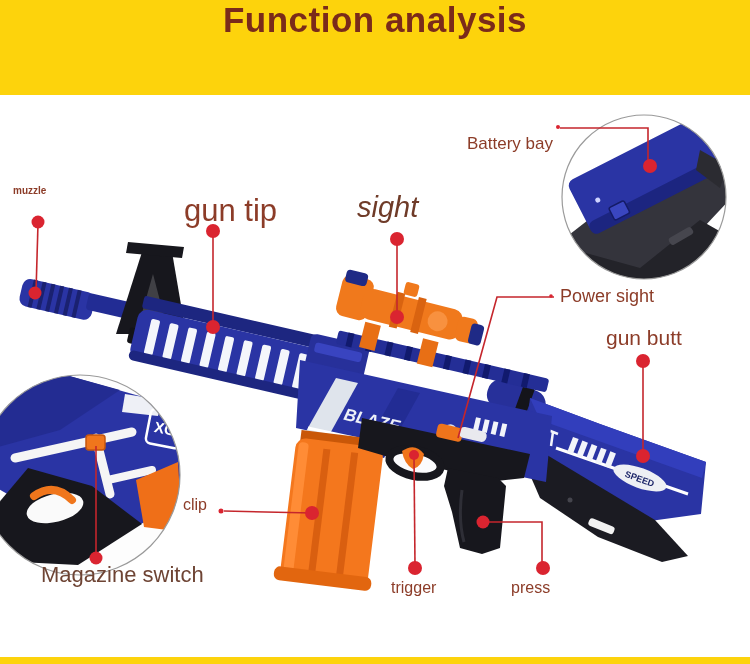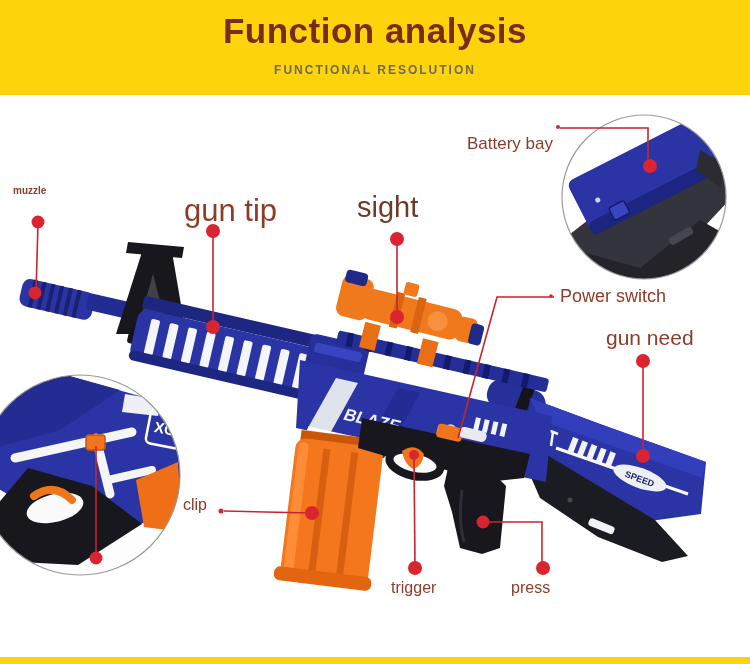--- a/index.html
+++ b/index.html
@@ -5,58 +5,57 @@
   html,body{margin:0;padding:0;background:#fff;}
   .stage{
     position:relative;width:750px;height:664px;background:#ffffff;
     overflow:hidden;font-family:"Liberation Sans",sans-serif;
   }
   .banner{
     position:absolute;left:0;top:0;width:750px;height:95px;
     background:#fdd30c;text-align:center;
   }
   .banner-title{
-    margin:0;padding-top:11px;font-size:35px;font-weight:600;
+    margin:0;font-size:35px;font-weight:600;
     color:#7a2b1a;letter-spacing:.5px;
   }
   .banner-sub{
     margin:0;padding-top:12px;font-size:12px;font-weight:600;
     color:#6e6a53;letter-spacing:2px;
   }
   .bottom-strip{
     position:absolute;left:0;top:657px;width:750px;height:7px;background:#fdd30c;
   }
   .lbl{
     position:absolute;color:#8c3c28;white-space:nowrap;line-height:1;
     font-weight:500;
   }
   .lbl-muzzle{left:13px;top:186px;font-size:10px;font-weight:bold;}
   .lbl-guntip{left:184px;top:195px;font-size:31px;}
-  .lbl-sight{left:357px;top:193px;font-size:29px;color:#6f3b28;}
+  .lbl-sight{left:357px;top:193px;font-size:29px;color:#6f3b28;font-style:italic;}
   .lbl-battery{left:467px;top:135px;font-size:17px;}
   .lbl-power{left:560px;top:287px;font-size:18px;}
   .lbl-gunbutt{left:606px;top:327px;font-size:21px;}
   .lbl-clip{left:183px;top:497px;font-size:16px;}
   .lbl-magswitch{left:41px;top:564px;font-size:22px;color:#6e4434;}
   .lbl-trigger{left:391px;top:580px;font-size:16px;}
   .lbl-handle{left:511px;top:580px;font-size:16px;}
   .note{
     position:absolute;left:7px;top:590px;width:348px;
     font-size:17px;line-height:1.15;color:#e63c30;font-weight:500;
   }
   svg{position:absolute;left:0;top:0;}
 </style>
 </head>
 <body>
 
 <div class="stage">
 
   <div class="banner">
     <h1 class="banner-title">Function analysis</h1>
-    <div class="banner-sub">FUNCTIONAL RESOLUTION</div>
   </div>
 
   <svg width="750" height="664" viewBox="0 0 750 664">
 
     <defs>
       <clipPath id="insetTR">
           <circle cx="644" cy="197" r="82"></circle>
         </clipPath>
       <clipPath id="insetBL">
           <circle cx="80" cy="475" r="100"></circle>
@@ -267,20 +266,21 @@
       <circle cx="558" cy="127" r="2"></circle>
       <circle cx="551" cy="296" r="1.8"></circle>
       <circle cx="221" cy="511" r="2.5"></circle>
     </g>
   </svg>
 
   <div class="lbl lbl-muzzle">muzzle</div>
   <div class="lbl lbl-guntip">gun tip</div>
   <div class="lbl lbl-sight">sight</div>
   <div class="lbl lbl-battery">Battery bay</div>
-  <div class="lbl lbl-power">Power switch</div>
-  <div class="lbl lbl-gunbutt">gun need</div>
+  <div class="lbl lbl-power">Power sight</div>
+  <div class="lbl lbl-gunbutt">gun butt</div>
   <div class="lbl lbl-clip">clip</div>
+  <div class="lbl lbl-magswitch">Magazine switch</div>
   <div class="lbl lbl-trigger">trigger</div>
   <div class="lbl lbl-handle">press</div>
 
   <div class="bottom-strip"></div>
 </div>
 
 </body></html>

